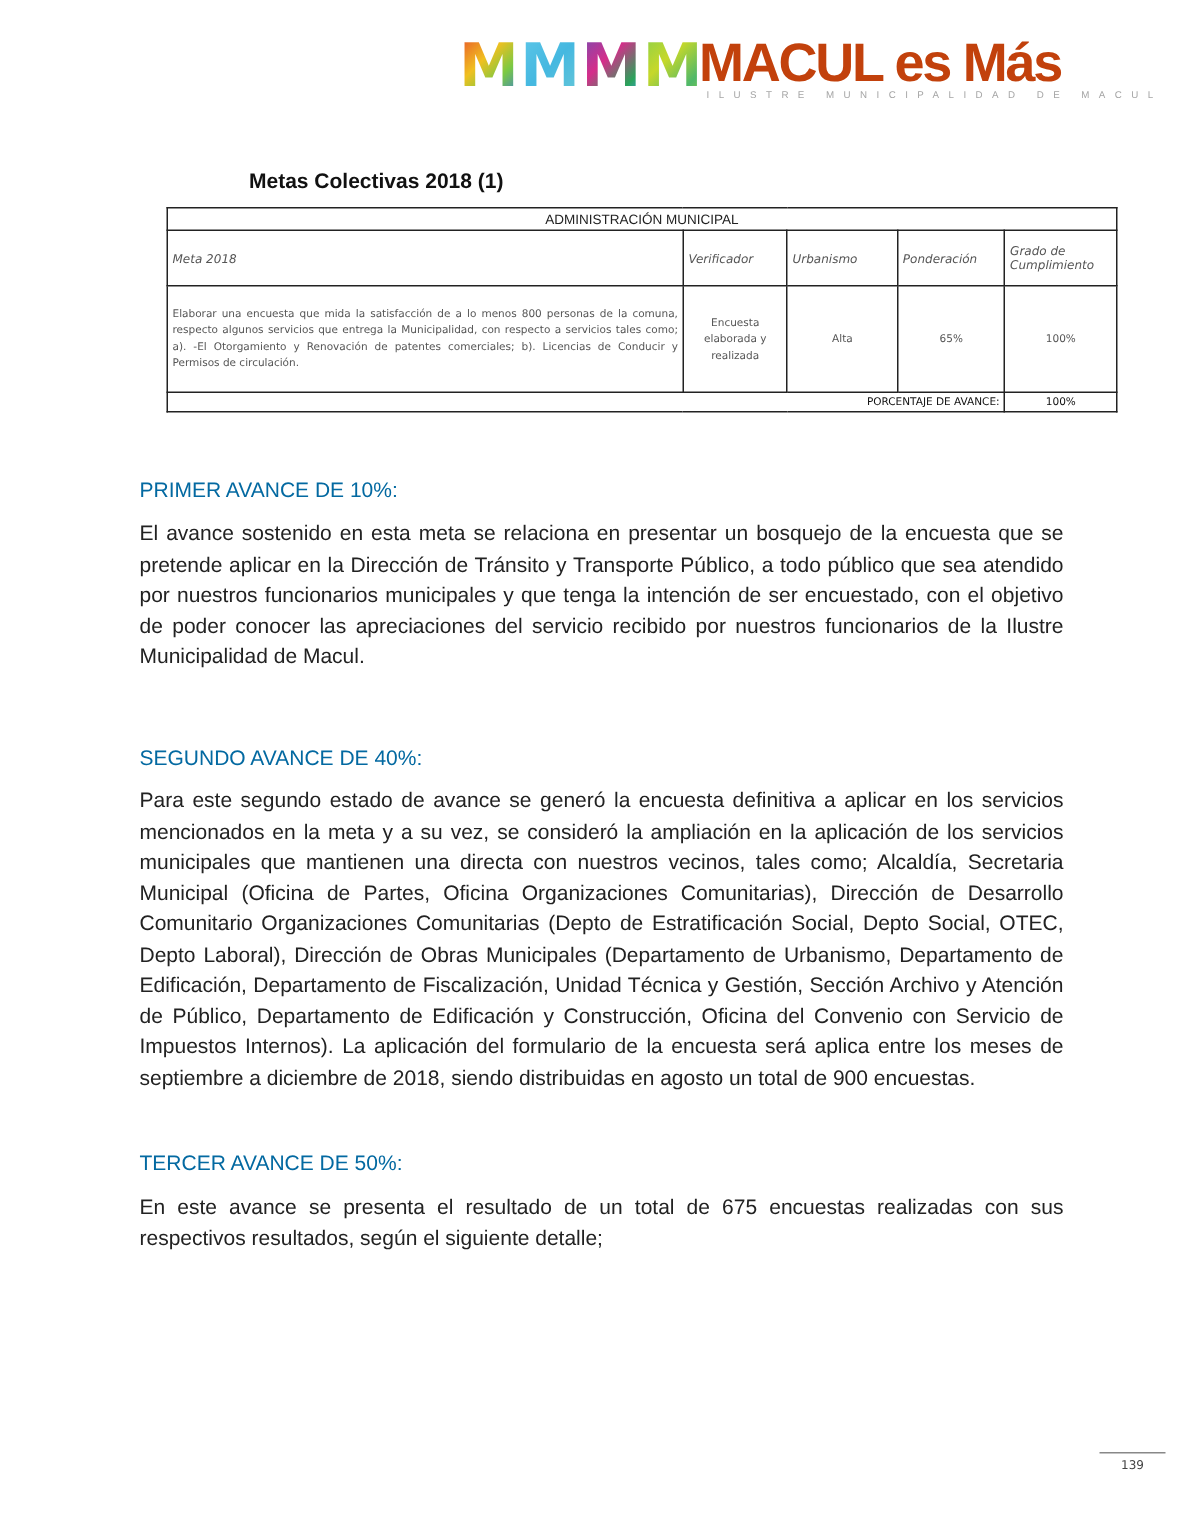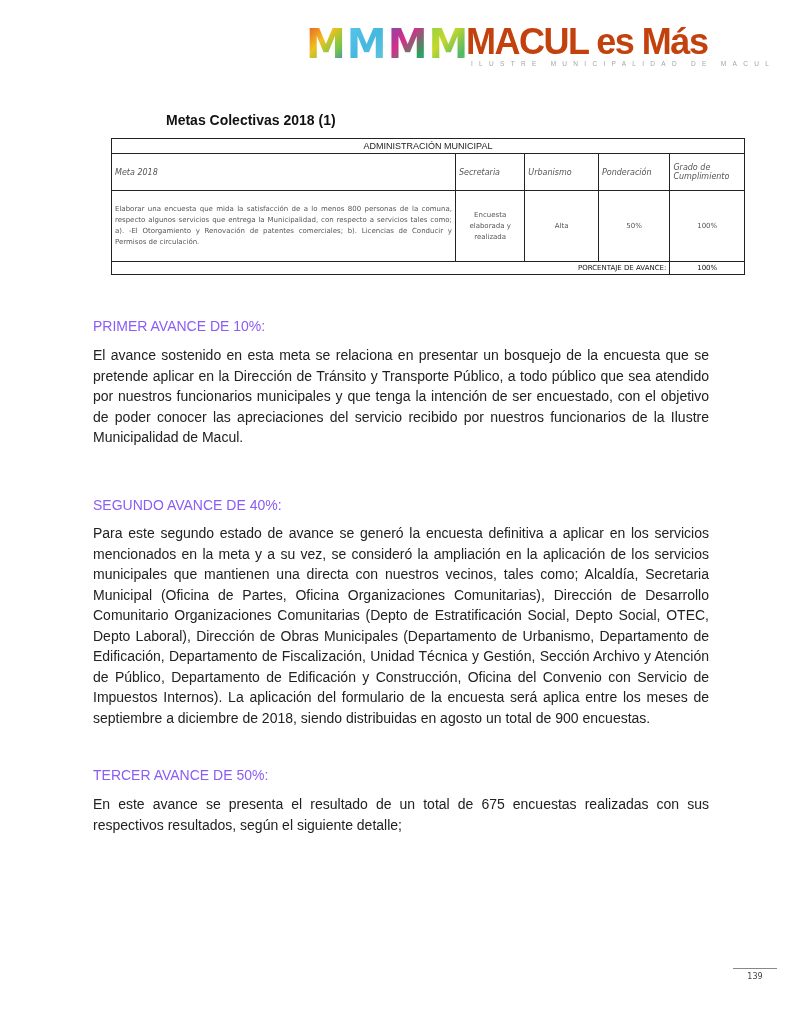--- a/index.html
+++ b/index.html
@@ -52,21 +52,21 @@
     .col-meta { width: 325px; }
     .col-ver { width: 60px; }
     .col-pri { width: 64px; }
     .col-pon { width: 62px; }
     .col-gra { width: 65px; }
 
     .body-text {
       position: absolute; left: 93px; width: 616px; font-family: "Liberation Sans", sans-serif;
       font-size: 14px; line-height: 20.5px; color: #222;
     }
-    .heading { font-size: 14px; color: #8b5cf6; }
+    .heading { font-size: 14px; color: #0369a1; }
     .para { text-align: justify; }
     .h1 { top: 316px; }
     .p1 { top: 345px; }
     .h2 { top: 495px; }
     .p2 { top: 523px; }
     .h3 { top: 765px; }
     .p3 { top: 794px; }
 
     .footer-line {
       position: absolute; left: 733px; top: 968px; width: 44px; height: 1px; background: #888;
@@ -92,30 +92,30 @@
 
 <div class="section-title">Metas Colectivas 2018 (1)</div>
 
 <table class="goals">
   <tbody>
       <tr class="t-head">
     <td colspan="5">ADMINISTRACIÓN MUNICIPAL</td>
   </tr>
   <tr class="t-cols">
     <th class="col-meta">Meta 2018</th>
-    <th class="col-ver">Secretaria</th>
+    <th class="col-ver">Verificador</th>
     <th class="col-pri">Urbanismo</th>
     <th class="col-pon">Ponderación</th>
     <th class="col-gra">Grado de Cumplimiento</th>
   </tr>
   <tr class="t-row">
     <td class="meta">Elaborar una encuesta que mida la satisfacción de a lo menos 800 personas de la comuna, respecto algunos servicios que entrega la Municipalidad, con respecto a servicios tales como; a). -El Otorgamiento y Renovación de patentes comerciales; b). Licencias de Conducir y Permisos de circulación.</td>
     <td class="c">Encuesta elaborada y realizada</td>
     <td class="c">Alta</td>
-    <td class="c">50%</td>
+    <td class="c">65%</td>
     <td class="c">100%</td>
   </tr>
   <tr class="t-foot">
     <td colspan="4" class="lbl">PORCENTAJE DE AVANCE:</td>
     <td class="val">100%</td>
   </tr>
 </tbody>
   </table>
 
 <div class="body-text heading h1">PRIMER AVANCE DE 10%:</div>

